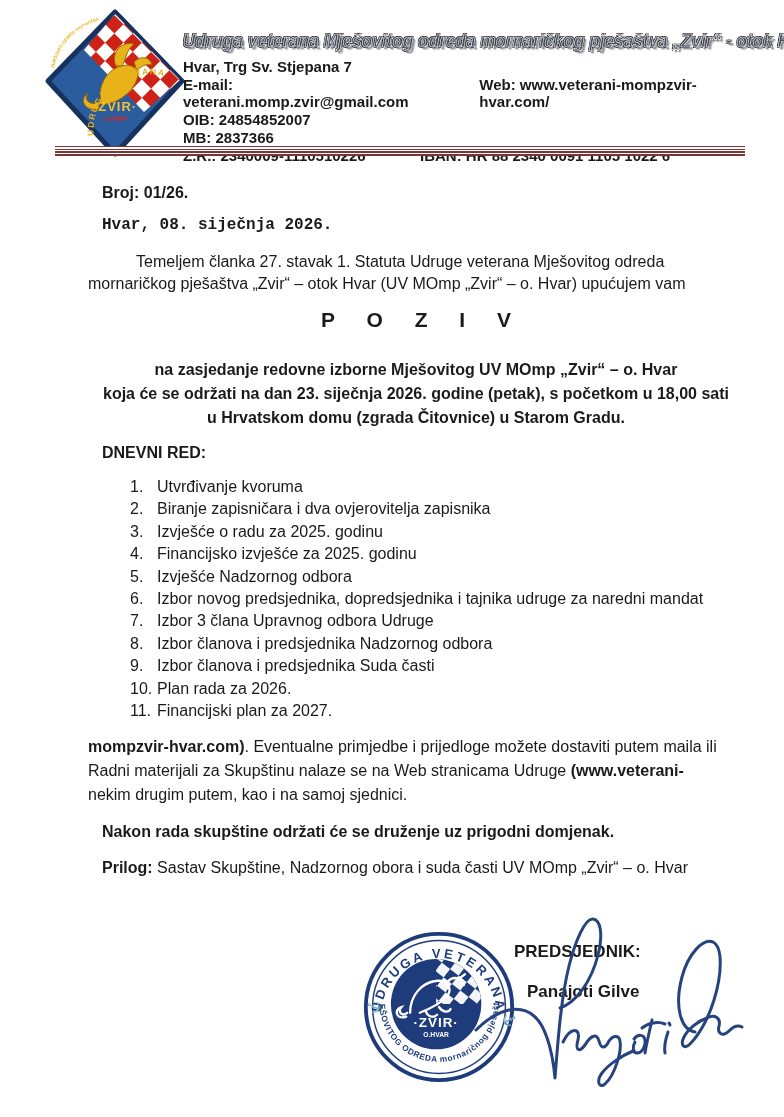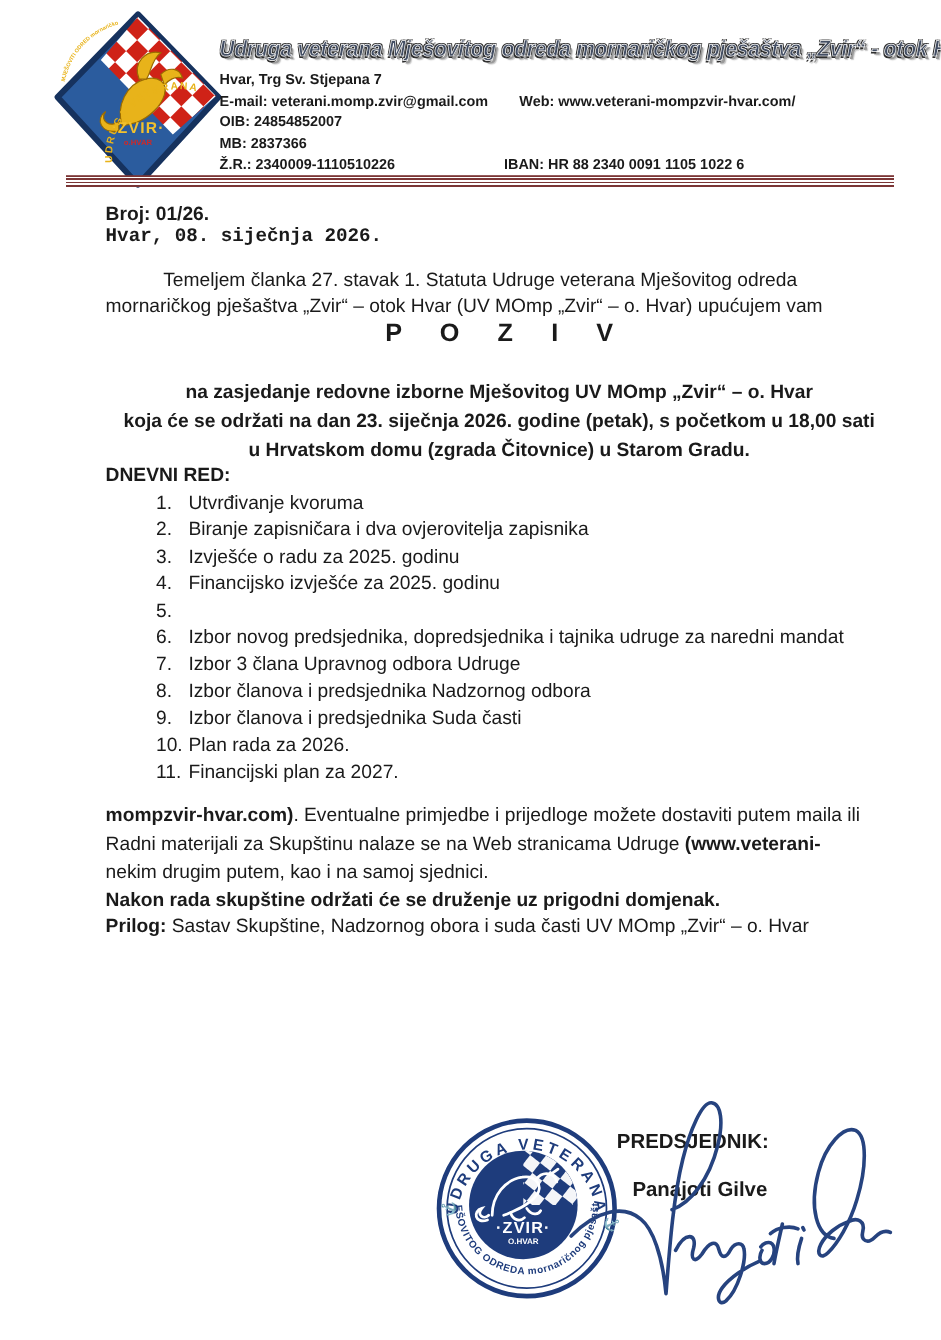--- a/index.html
+++ b/index.html
@@ -10,31 +10,31 @@
   
   .badge{position:absolute;left:44px;top:8px;width:142px;height:150px;}
   .header-text{position:absolute;left:183px;top:30px;width:575px;}
   .org-title{
     font-size:18.5px;font-weight:bold;font-style:italic;white-space:nowrap;
     color:#434e63;-webkit-text-stroke:0.6px #ffffff;
     text-shadow:-1px -1px 0 #2e2e2e,1px -1px 0 #2e2e2e,-1px 1px 0 #2e2e2e,
                  2px 2px 0 #9a9a9a,3px 3px 1px #c4c4c4;
     transform:scaleX(.93);transform-origin:left center;margin-bottom:6px;
   }
-  .contact{font-size:12px;font-weight:bold;line-height:17.7px;}
+  .contact{font-size:15px;font-weight:bold;line-height:17.7px;}
   .contact .row{display:flex;}
   .contact .zr{width:237px;}
   .contact .gap{width:26px;}
   .divider{
     position:absolute;left:55px;top:146px;width:690px;height:10px;
     background:repeating-linear-gradient(to bottom,#7b3535 0px,#7b3535 1.4px,#ffffff 1.4px,#ffffff 2.7px);
   }
   
   .letter{position:absolute;left:88px;top:170px;width:656px;font-size:16px;}
-  .letter p{margin:0;}
+  .letter p{margin:14px;}
   .b{font-weight:bold;}
   .broj{margin-top:6px;font-weight:bold;}
   .dateline{margin-top:24px;font-weight:bold;font-family:Liberation Mono, monospace;}
   .intro{margin-top:17px;line-height:21.5px;}
   .intro .first{text-indent:48px;}
   .poziv{margin-top:22px;text-align:center;font-size:21px;font-weight:bold;letter-spacing:13px;padding-left:13px;}
   .invite{margin-top:26px;text-align:center;font-weight:bold;line-height:24px;}
   .agenda-title{margin-top:32px;margin-left:52px;font-weight:bold;}
   .agenda{margin-top:3px;margin-left:42px;}
   .agenda .item{display:flex;line-height:22.4px;}
@@ -143,20 +143,21 @@
       <div class="item">
           <span class="num">3.</span>
           <span>Izvješće o radu za 2025. godinu</span>
         </div>
       <div class="item">
           <span class="num">4.</span>
           <span>Financijsko izvješće za 2025. godinu</span>
         </div>
       <div class="item">
           <span class="num">5.</span>
+          <span>Izvješće Nadzornog odbora</span>
         </div>
       <div class="item">
           <span class="num">6.</span>
           <span>Izbor novog predsjednika, dopredsjednika i tajnika udruge za naredni mandat</span>
         </div>
       <div class="item">
           <span class="num">7.</span>
           <span>Izbor 3 člana Upravnog odbora Udruge</span>
         </div>
       <div class="item">

